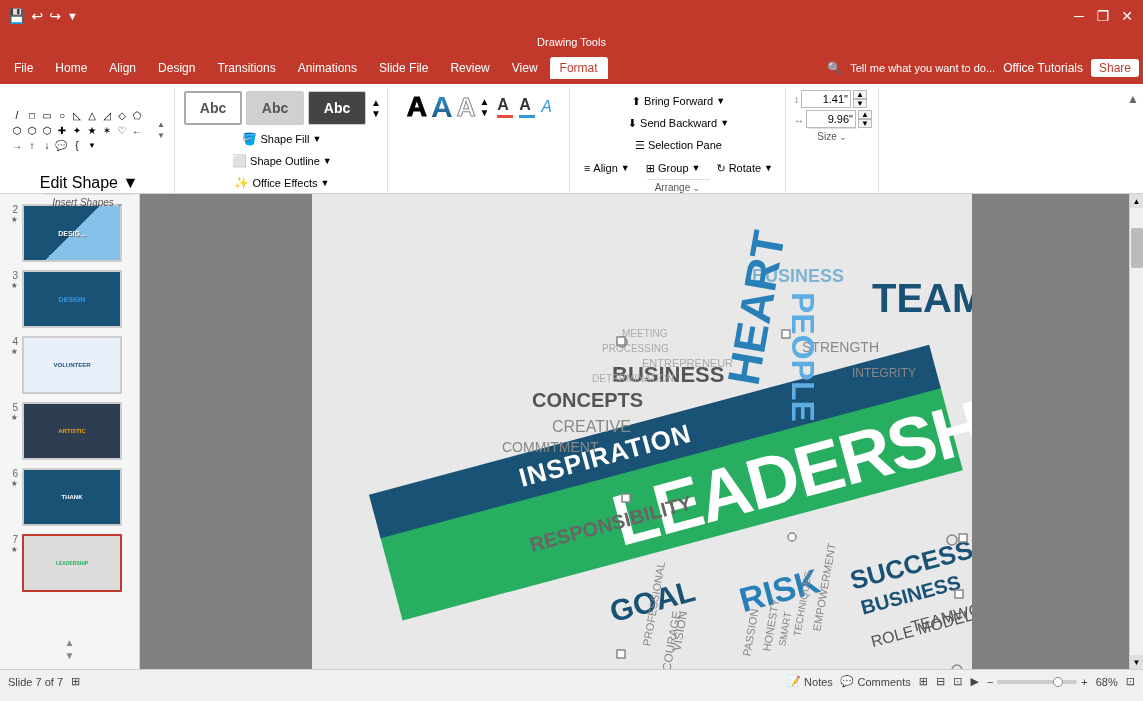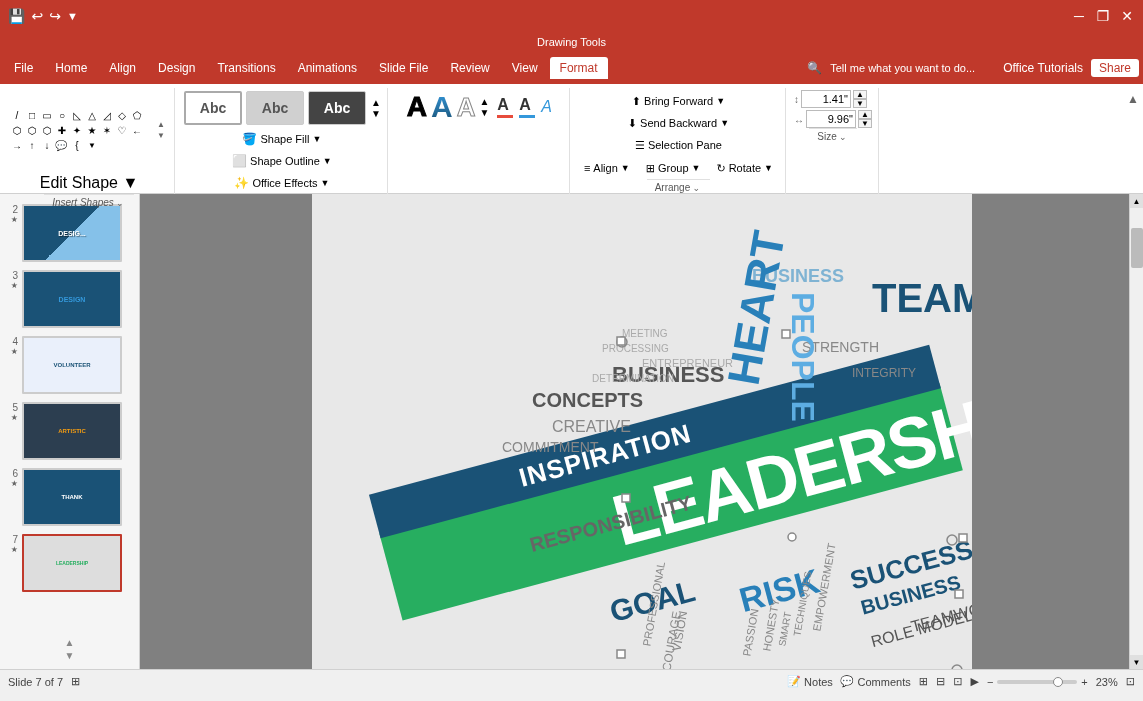--- a/index.html
+++ b/index.html
@@ -348,21 +348,21 @@
   <span class="menu-item">Design</span>
   <span class="menu-item">Transitions</span>
   <span class="menu-item">Animations</span>
   <span class="menu-item">Slide File</span>
   <span class="menu-item">Review</span>
   <span class="menu-item">View</span>
   <span class="menu-item active">Format</span>
   <div class="menu-right">
     <span>🔍</span>
     <span style="cursor:pointer; font-size:11px;">Tell me what you want to do...</span>
-    <span style="cursor:pointer; font-size:12px;margin-left:20px;">Office Tutorials</span>
+    <span style="cursor:pointer; font-size:12px;">Office Tutorials</span>
     <span style="cursor:pointer; background:white; color:#c0392b; padding:2px 8px; border-radius:3px; font-size:12px;">Share</span>
   </div>
 </div>
 
 <div class="ribbon">
   <div class="ribbon-content">
 
     <div class="ribbon-group" style="min-width:150px;">
       <div class="ribbon-row">
         <div class="shapes-grid">
@@ -719,16 +719,16 @@
     <span style="cursor:pointer;">⊟</span>
     <span style="cursor:pointer;">⊡</span>
     <span style="cursor:pointer;">▶</span>
     <div class="zoom-slider">
       <span style="cursor:pointer;">−</span>
       <div class="zoom-track">
         <div class="zoom-thumb"></div>
       </div>
       <span style="cursor:pointer;">+</span>
     </div>
-    <span>23%</span>
+    <span>68%</span>
     <span style="cursor:pointer;">⊡</span>
   </div>
 </div>
 
 </body></html>

